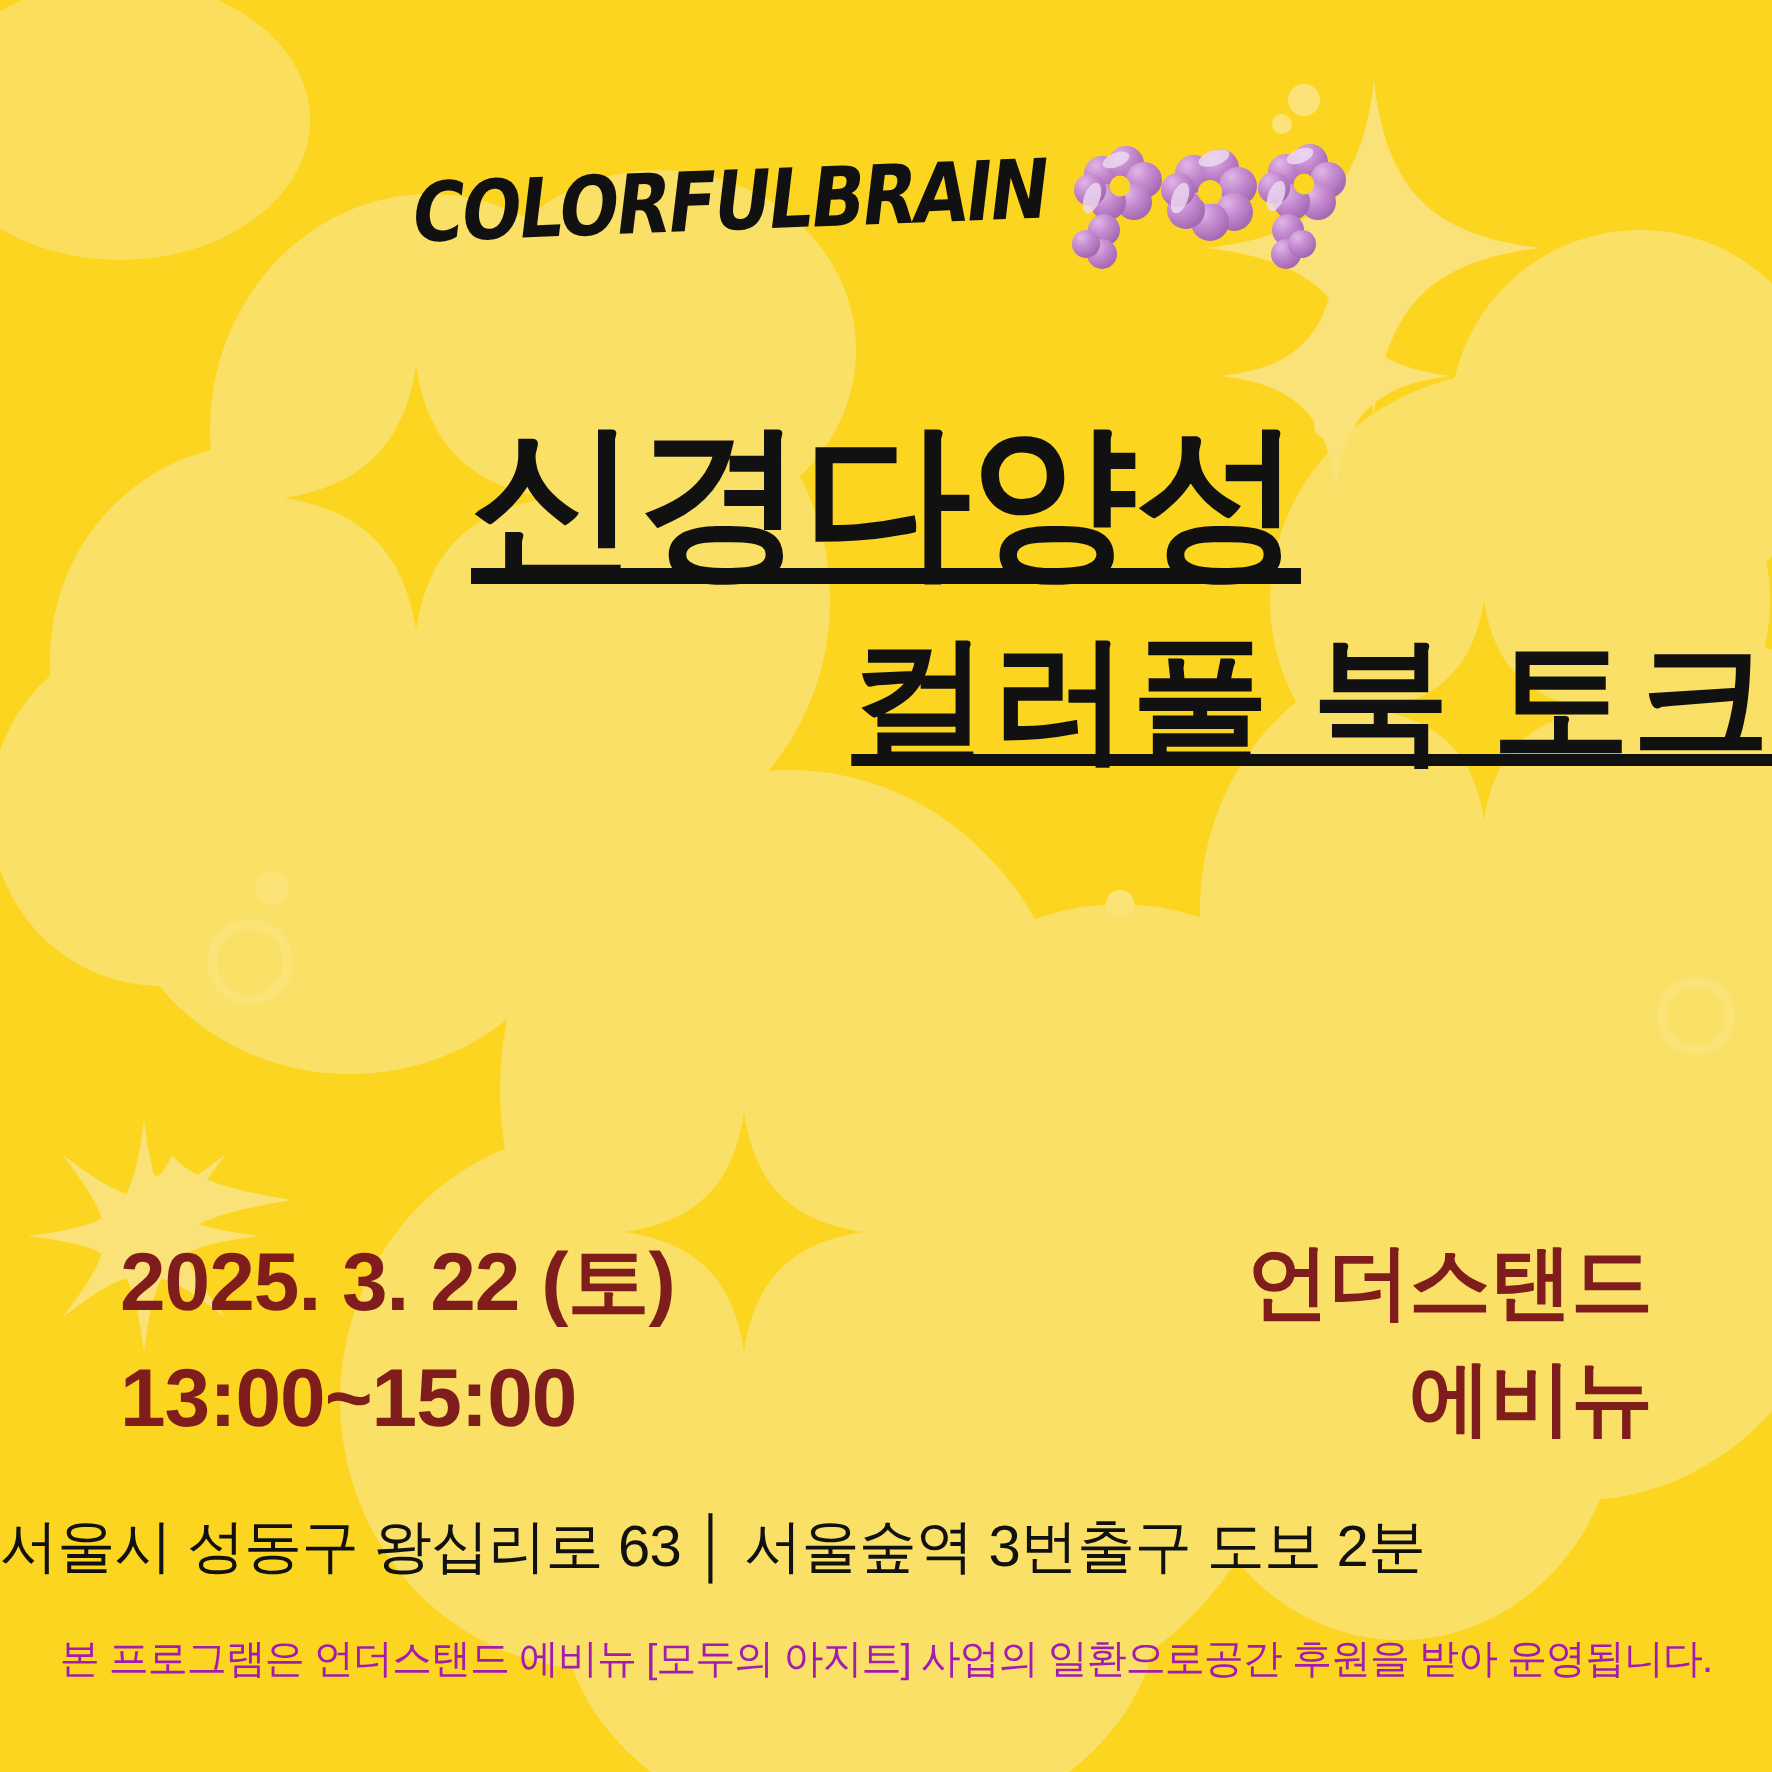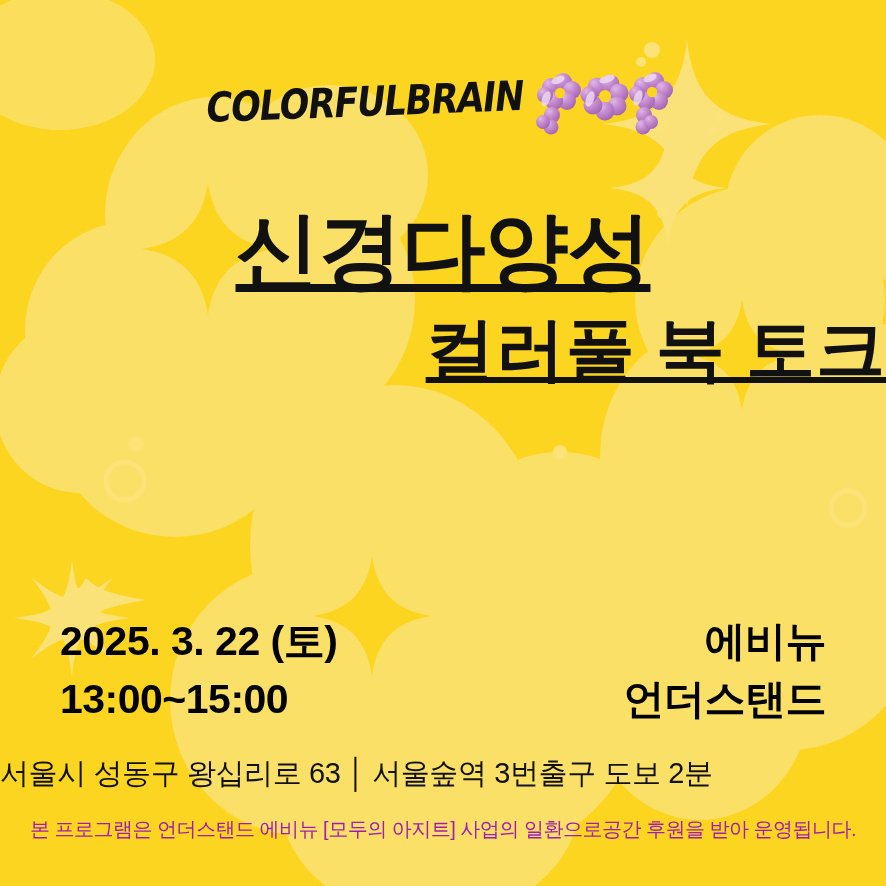--- a/index.html
+++ b/index.html
@@ -79,21 +79,21 @@
 
   
   .info-band {
     position: absolute;
     top: 612px;
     left: 60px;
     width: 766px;
     display: flex;
     justify-content: space-between;
     align-items: flex-start;
-    color: #000000;
+    color: #7f1d1d;
   }
   .info-left {
     font-weight: 700;
     font-size: 41px;
     line-height: 1.42;
     letter-spacing: -0.5px;
     text-align: left;
     white-space: nowrap;
   }
   .info-right {
@@ -285,22 +285,22 @@
     <div class="line1">신경다양성</div>
     <div class="line2">컬러풀 북 토크</div>
   </div>
 
   <div class="info-band">
     <div class="info-left">
       <div>2025. 3. 22 (토)</div>
       <div>13:00~15:00</div>
     </div>
     <div class="info-right">
+      <div>언더스탠드</div>
       <div>에비뉴</div>
-      <div>언더스탠드</div>
     </div>
   </div>
 
   <div class="address">
     <span>서울시 성동구 왕십리로 63</span><span class="sep">│</span><span>서울숲역 3번출구 도보 2분</span>
   </div>
 
   <div class="footnote">본 프로그램은 언더스탠드 에비뉴 [모두의 아지트] 사업의 일환으로공간 후원을 받아 운영됩니다.</div>
 
 </div>

